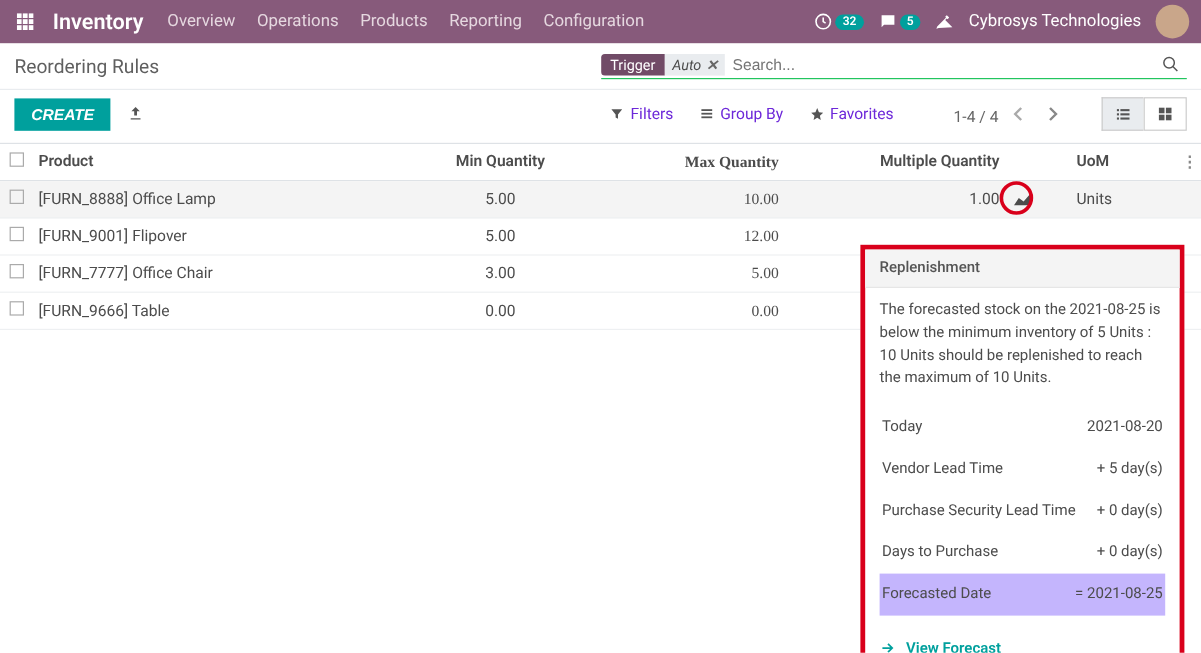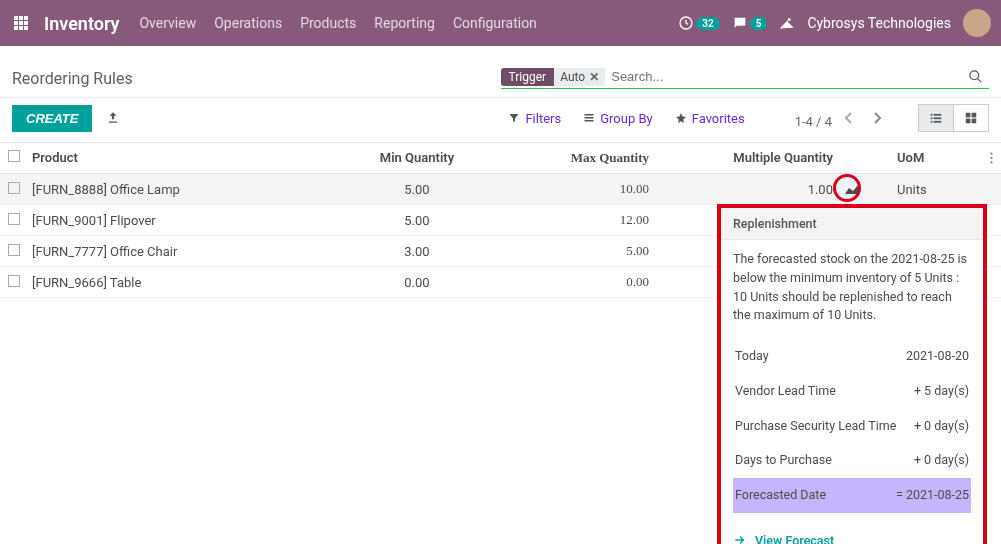--- a/index.html
+++ b/index.html
@@ -1,33 +1,33 @@
 <!DOCTYPE html>
 <html><head>
 <meta charset="utf-8">
 <style>
   * { box-sizing: border-box; margin: 0; padding: 0; }
   body { font-family: -apple-system, BlinkMacSystemFont, "Segoe UI", Roboto, Arial, sans-serif; font-size: 13px; color: #4c4c4c; background: #fff; width: 1001px; height: 544px; overflow: hidden; position: relative; }
 
-  .topbar { background: #875a7b; color: #fff; height: 46px; display: flex; align-items: center; padding: 0 10px; }
+  .topbar { background: #875a7b; color: #fff; height: 36px; display: flex; align-items: center; padding: 0 10px; }
   .topbar .apps-icon { font-size: 16px; padding: 0 4px; }
   .topbar .brand { font-weight: 600; font-size: 18px; padding: 0 20px 0 12px; }
   .topbar .nav { display: flex; gap: 18px; font-size: 14px; }
   .topbar .nav-item { color: #e6d8e0; cursor: pointer; }
   .topbar .spacer { flex: 1; }
   .topbar .right { display: flex; align-items: center; gap: 12px; }
   .badge-wrap { position: relative; display: inline-flex; align-items: center; }
   .badge { background: #00a09d; color: #fff; border-radius: 10px; font-size: 10px; padding: 1px 6px; font-weight: 600; margin-left: 2px; }
   .avatar { width: 28px; height: 28px; border-radius: 50%; background: #c9a68a; display: inline-block; }
 
-  .controlbar { display: flex; align-items: center; padding: 8px 12px; border-bottom: 1px solid #e9ecef; margin-top: 13px; }
+  .controlbar { display: flex; align-items: center; padding: 8px 12px; border-bottom: 1px solid #e9ecef; }
   .breadcrumb { font-size: 16px; color: #5f5f5f; flex: 1; }
   .search-wrap { flex: 1; display: flex; align-items: center; border-bottom: 1px solid #22c55e; padding-bottom: 2px; justify-content: space-between; }
   .facet { background: #714b67; color: #fff; border-radius: 3px 0 0 3px; padding: 2px 8px; font-size: 12px; }
-  .facet-val { background: #e9ecef; color: #4c4c4c; padding: 2px 6px; font-size: 12px; display: inline-flex; align-items: center; gap: 4px; }
+  .facet-val { background: #e9ecef; color: #4c4c4c; padding: 2px 6px; font-size: 12px; display: inline-flex; align-items: center; gap: 4px; font-style: italic; }
   .facet-val .x { cursor: pointer; font-weight: bold; color: #666; }
   .search-input { border: none; outline: none; flex: 1; font-size: 13px; padding: 2px 6px; background: transparent; }
   .search-icon { color: #666; padding: 0 6px; }
 
   .toolbar { display: flex; align-items: center; padding: 6px 12px 10px; gap: 10px; }
   .btn-create { background: #00a09d; color: #fff; border: none; padding: 6px 14px; font-size: 13px; font-weight: 600; cursor: pointer; font-style: italic; }
   .btn-icon { background: none; border: none; color: #666; font-size: 14px; cursor: pointer; padding: 4px; }
   .toolbar .mid { flex: 1; }
   .tool-group { display: flex; gap: 22px; color: #6d28d9; font-size: 13px; }
   .tool-item { display: inline-flex; align-items: center; gap: 5px; cursor: pointer; }

